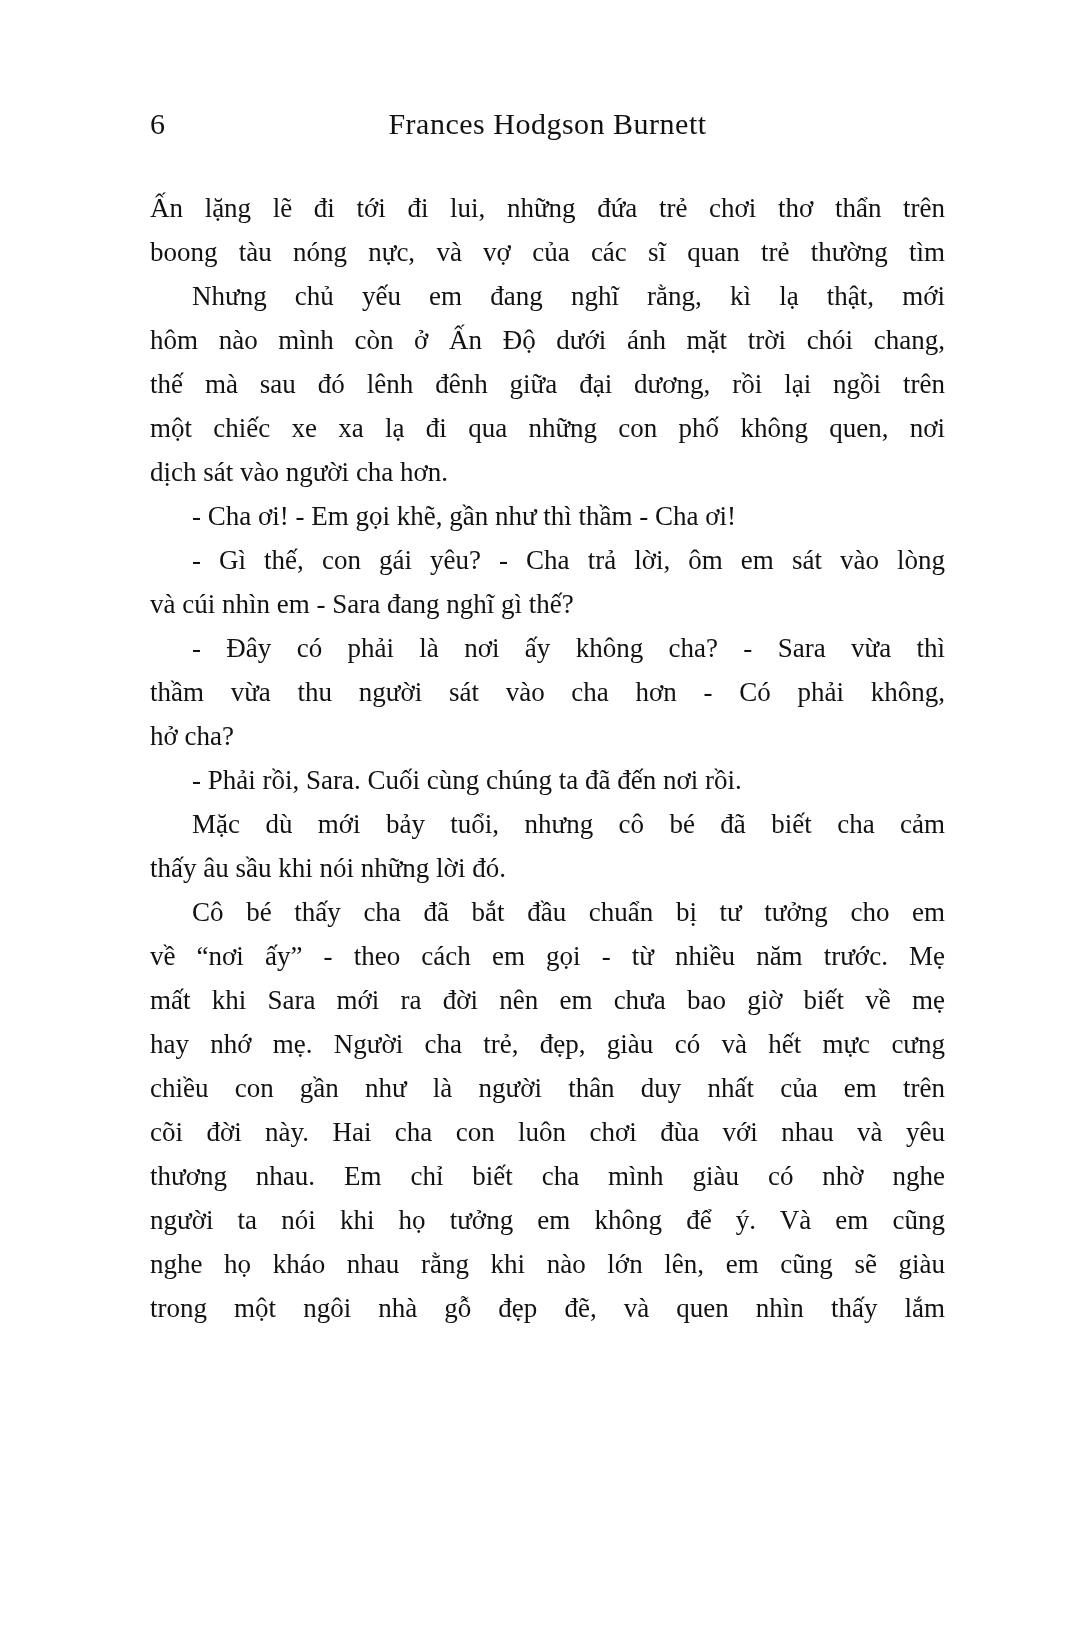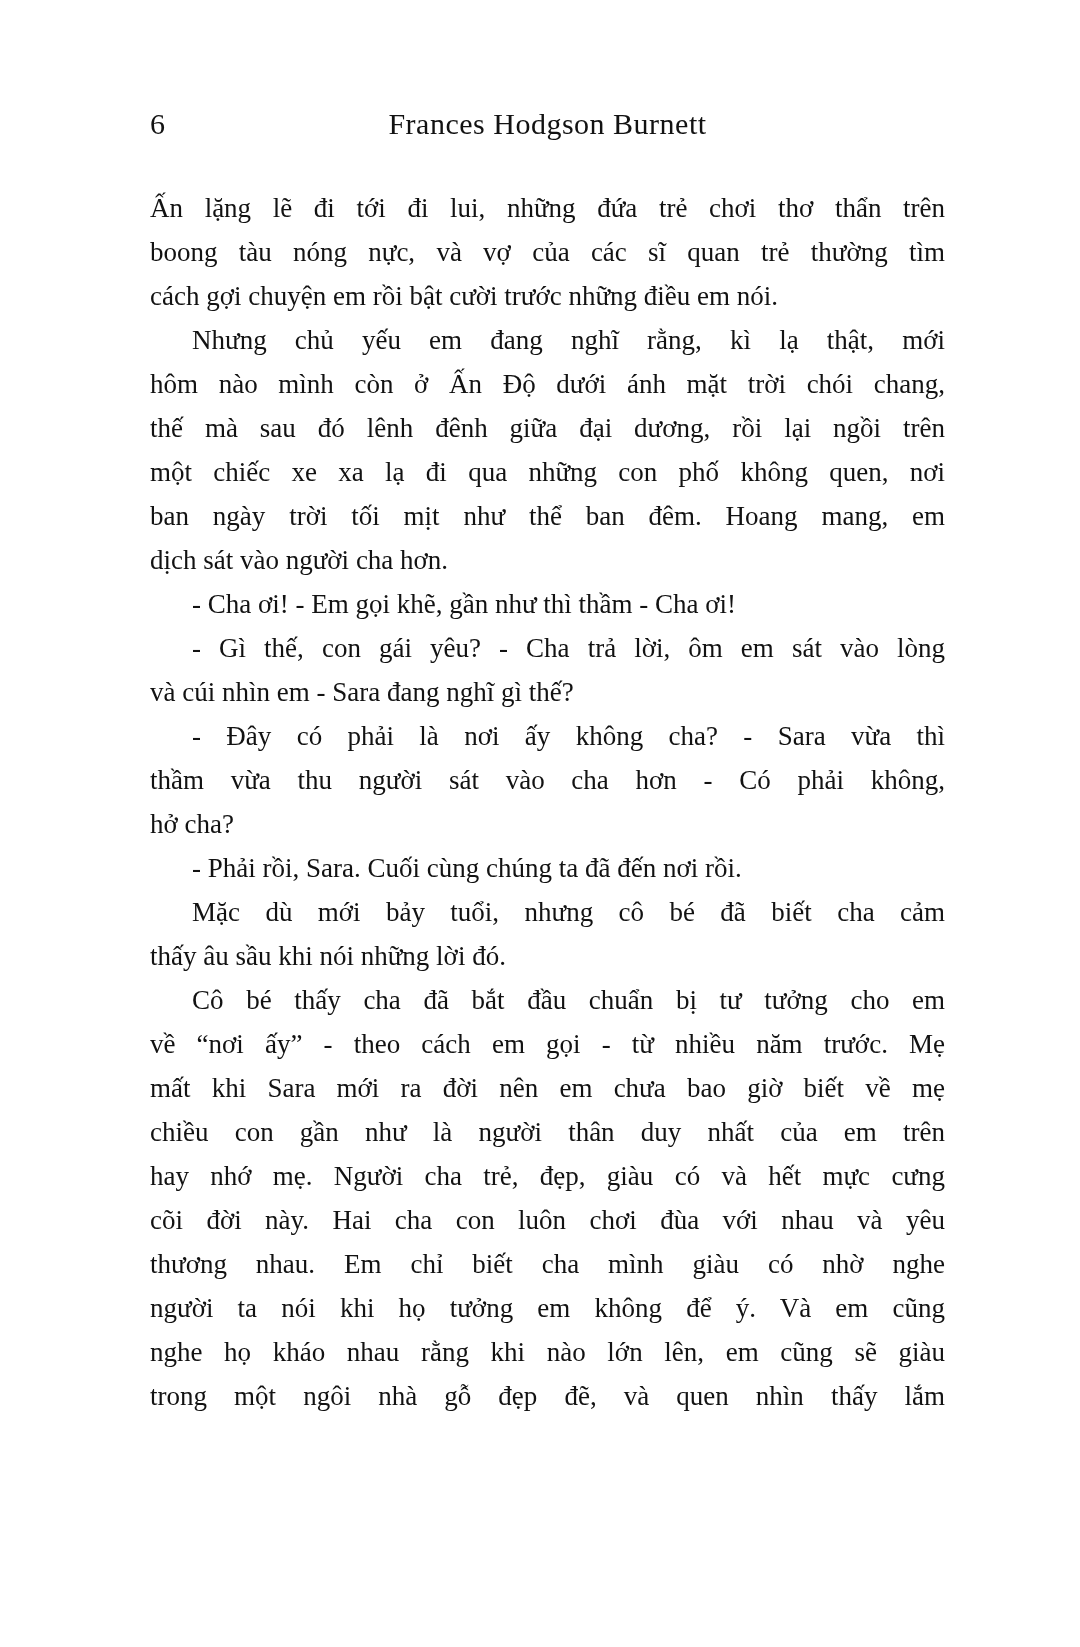--- a/index.html
+++ b/index.html
@@ -63,28 +63,26 @@
 
 <div class="page">
   <div class="header">
     <span class="page-num">6</span>
     <span class="running-title">Frances Hodgson Burnett</span>
   </div>
   <div class="body-text" id="text-body">
       <p class="para">
         <span class="line">Ấn lặng lẽ đi tới đi lui, những đứa trẻ chơi thơ thẩn trên</span>
         <span class="line">boong tàu nóng nực, và vợ của các sĩ quan trẻ thường tìm</span>
-        <span class="line last">cách gợi chuyện em rồi bật cười trước những điều em nói.</span>
       </p>
       <p class="para indent">
         <span class="line">Nhưng chủ yếu em đang nghĩ rằng, kì lạ thật, mới</span>
         <span class="line">hôm nào mình còn ở Ấn Độ dưới ánh mặt trời chói chang,</span>
         <span class="line">thế mà sau đó lênh đênh giữa đại dương, rồi lại ngồi trên</span>
         <span class="line">một chiếc xe xa lạ đi qua những con phố không quen, nơi</span>
-        <span class="line">ban ngày trời tối mịt như thể ban đêm. Hoang mang, em</span>
         <span class="line last">dịch sát vào người cha hơn.</span>
       </p>
       <p class="para indent">
         <span class="line last">- Cha ơi! - Em gọi khẽ, gần như thì thầm - Cha ơi!</span>
       </p>
       <p class="para indent">
         <span class="line">- Gì thế, con gái yêu? - Cha trả lời, ôm em sát vào lòng</span>
         <span class="line last">và cúi nhìn em - Sara đang nghĩ gì thế?</span>
       </p>
       <p class="para indent">
@@ -96,22 +94,22 @@
         <span class="line last">- Phải rồi, Sara. Cuối cùng chúng ta đã đến nơi rồi.</span>
       </p>
       <p class="para indent">
         <span class="line">Mặc dù mới bảy tuổi, nhưng cô bé đã biết cha cảm</span>
         <span class="line last">thấy âu sầu khi nói những lời đó.</span>
       </p>
       <p class="para indent">
         <span class="line">Cô bé thấy cha đã bắt đầu chuẩn bị tư tưởng cho em</span>
         <span class="line">về “nơi ấy” - theo cách em gọi - từ nhiều năm trước. Mẹ</span>
         <span class="line">mất khi Sara mới ra đời nên em chưa bao giờ biết về mẹ</span>
+        <span class="line">hay nhớ mẹ. Người cha trẻ, đẹp, giàu có và hết mực cưng</span>
         <span class="line">chiều con gần như là người thân duy nhất của em trên</span>
-        <span class="line">hay nhớ mẹ. Người cha trẻ, đẹp, giàu có và hết mực cưng</span>
         <span class="line">cõi đời này. Hai cha con luôn chơi đùa với nhau và yêu</span>
         <span class="line">thương nhau. Em chỉ biết cha mình giàu có nhờ nghe</span>
         <span class="line">người ta nói khi họ tưởng em không để ý. Và em cũng</span>
         <span class="line">nghe họ kháo nhau rằng khi nào lớn lên, em cũng sẽ giàu</span>
         <span class="line">trong một ngôi nhà gỗ đẹp đẽ, và quen nhìn thấy lắm</span>
       </p>
     </div>
 </div>
 
 </body></html>

